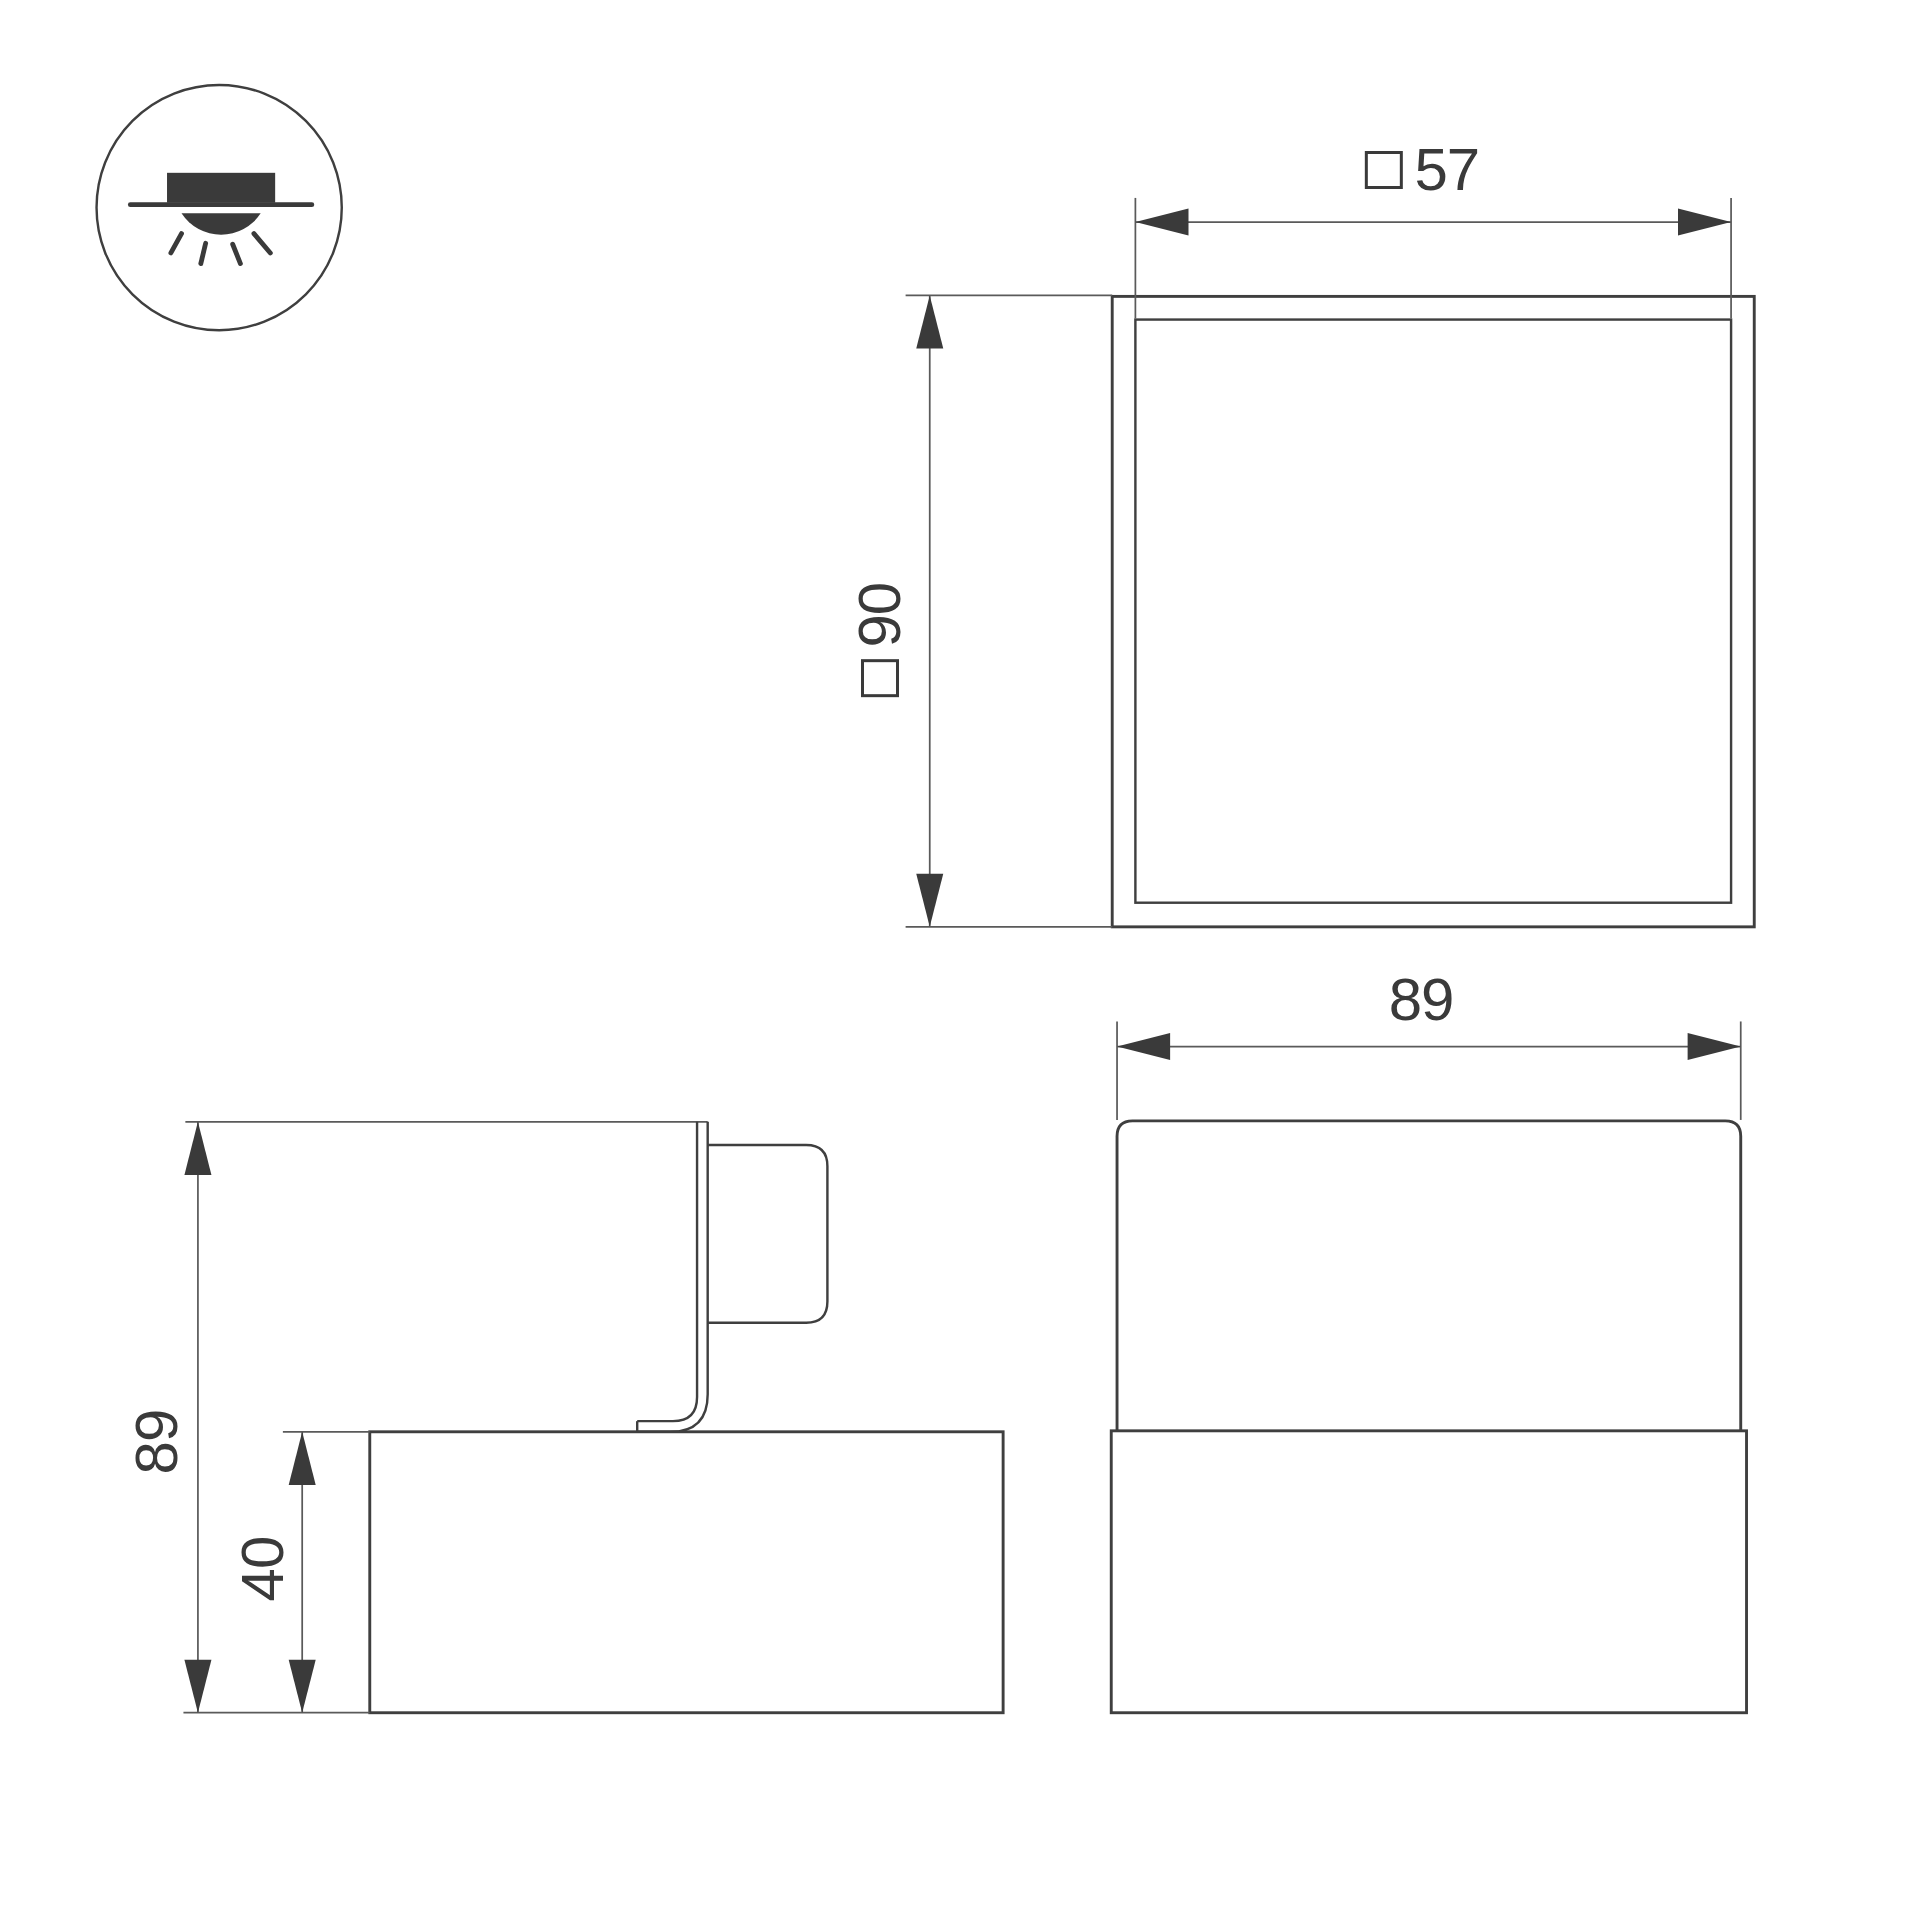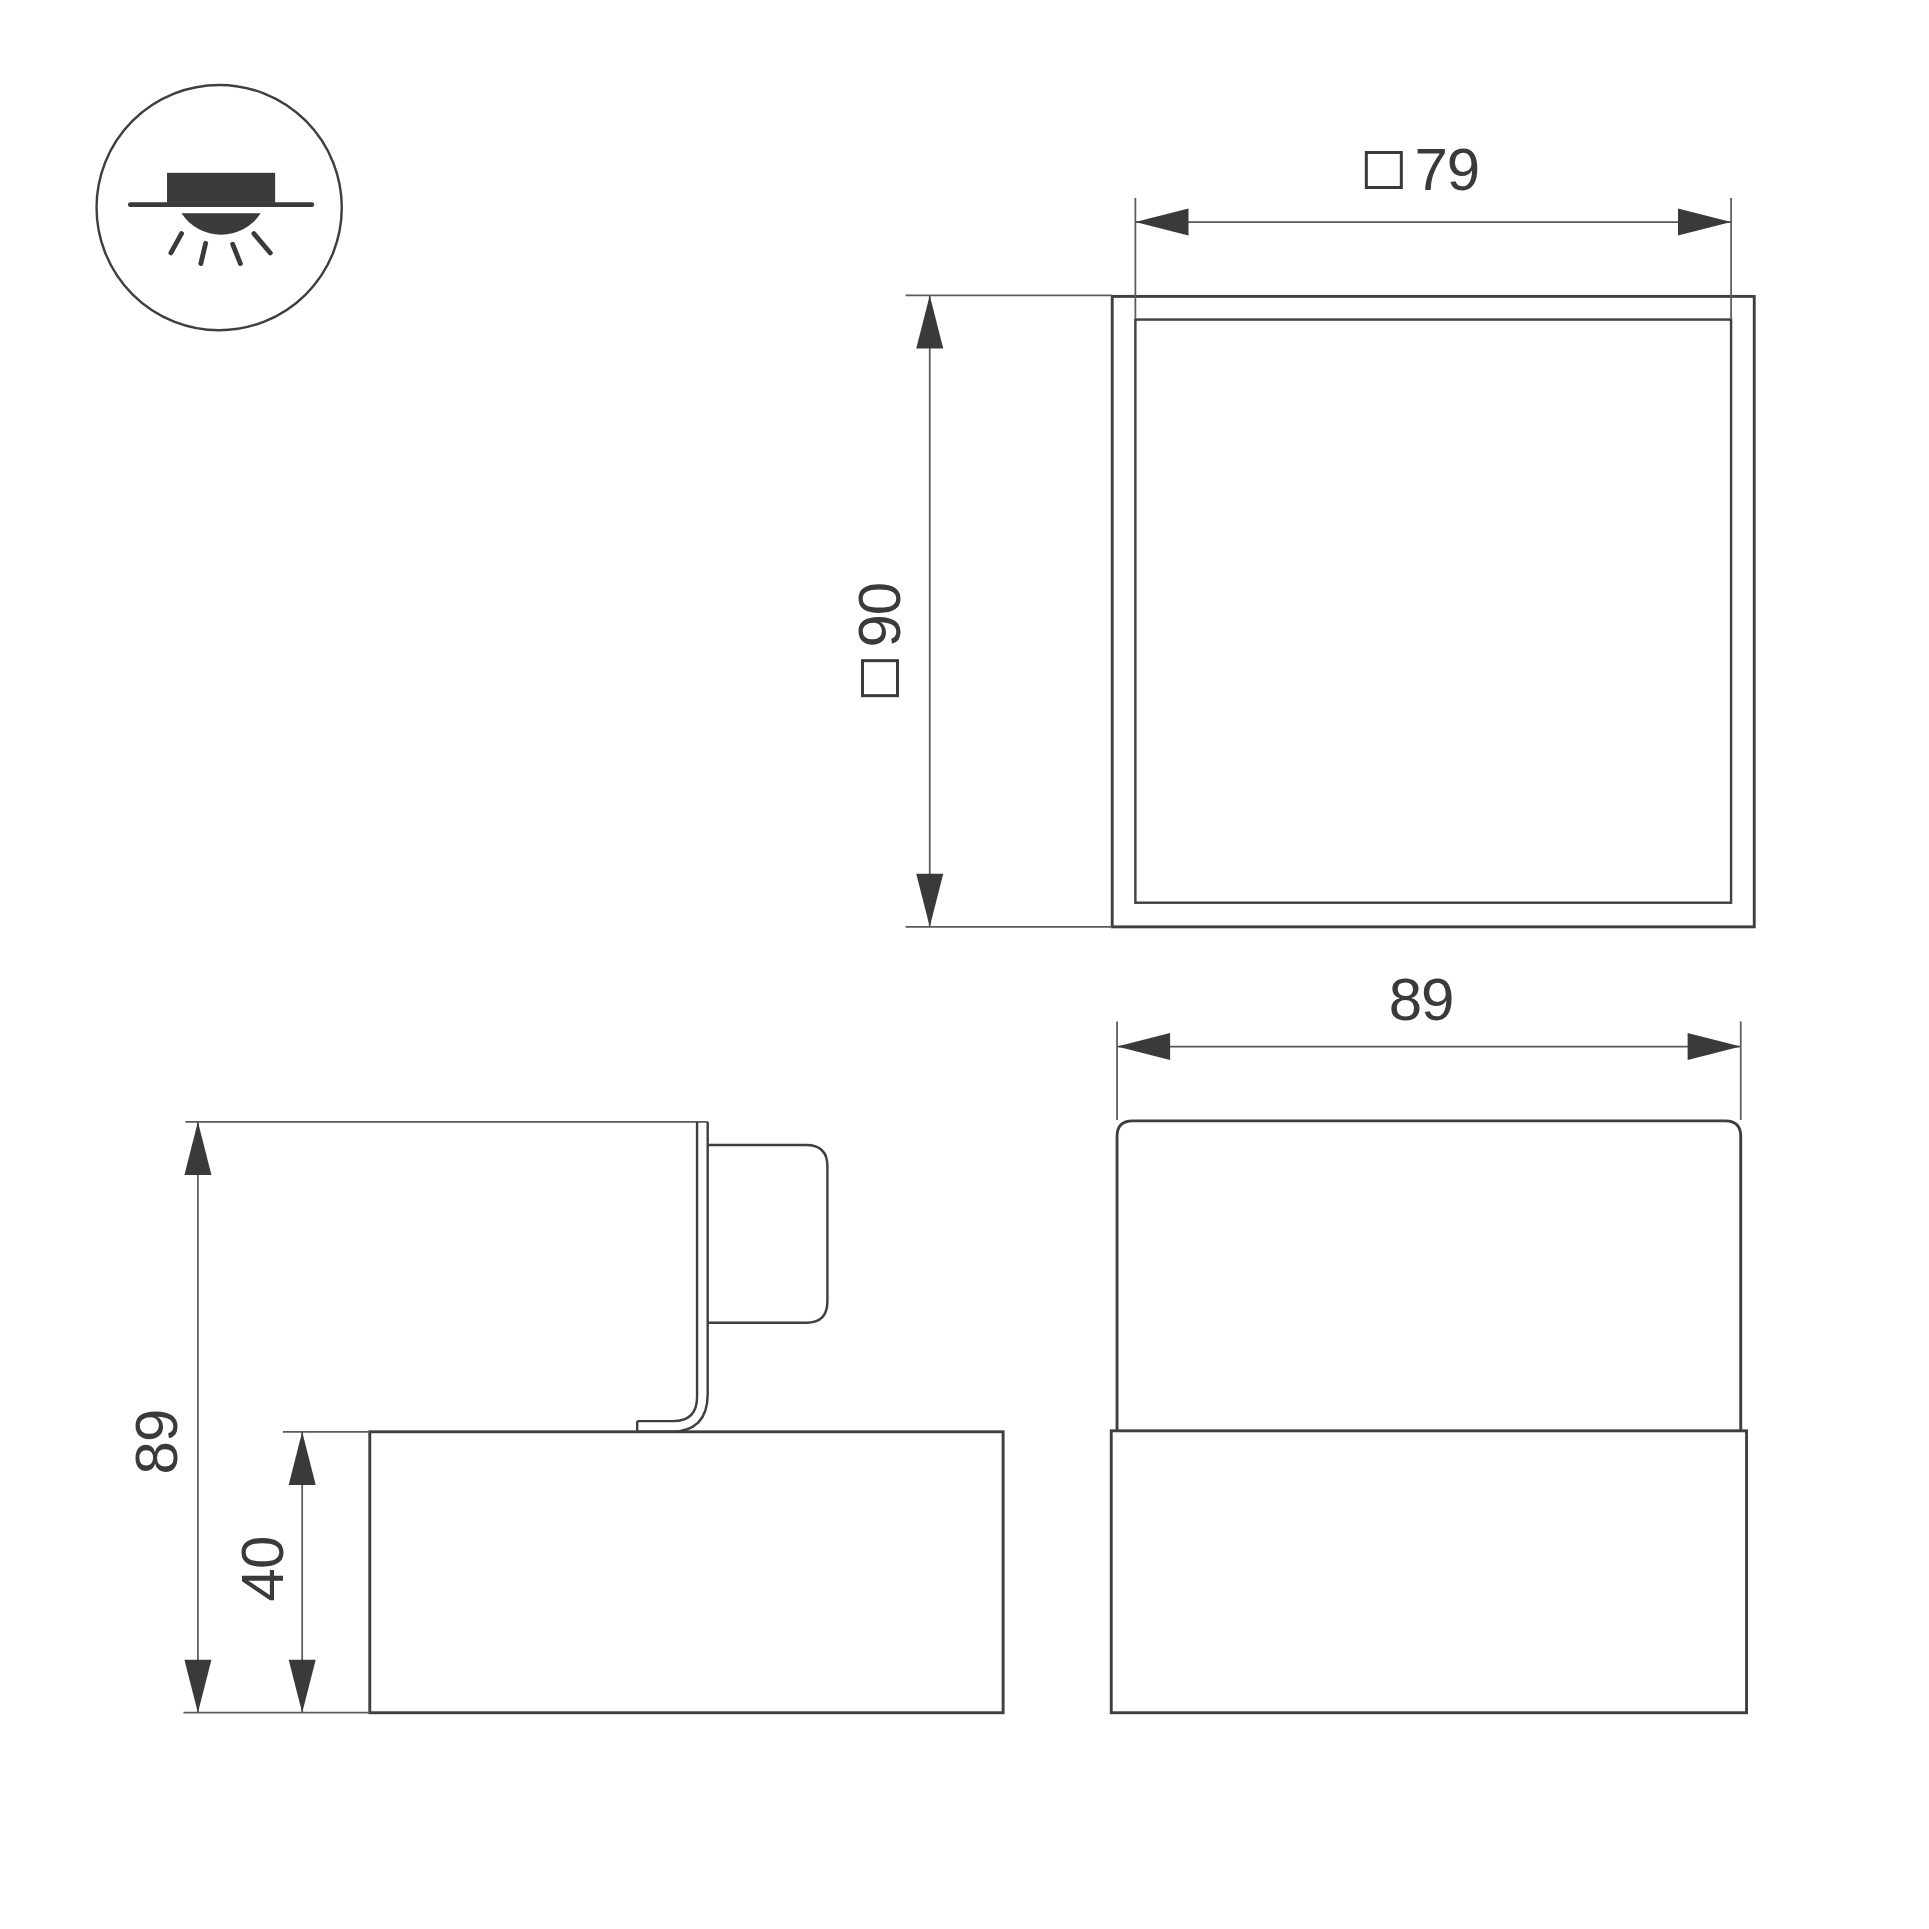--- a/index.html
+++ b/index.html
@@ -107,21 +107,21 @@
       <line x1="1157" y1="1058" x2="1157" y2="1160" class="ln-thin"></line>
       <line x1="1803" y1="1058" x2="1803" y2="1160" class="ln-thin"></line>
       <line x1="1157" y1="1084" x2="1803" y2="1084" class="ln-thin"></line>
       <polygon points="1157,1084 1212,1070 1212,1098" class="arrow"></polygon>
       <polygon points="1803,1084 1748,1070 1748,1098" class="arrow"></polygon>
     </g>
   </svg>
 
   <div class="dim-label" style="left:1422px;top:170px;">
     <span class="sq"></span>
-    <span>79</span>
+    <span>57</span>
   </div>
 
   <div class="dim-label rot" style="left:880px;top:640px;">
     <span class="sq"></span>
     <span>90</span>
   </div>
 
   <div class="dim-label rot" style="left:157px;top:1442px;">
     <span>89</span>
   </div>

